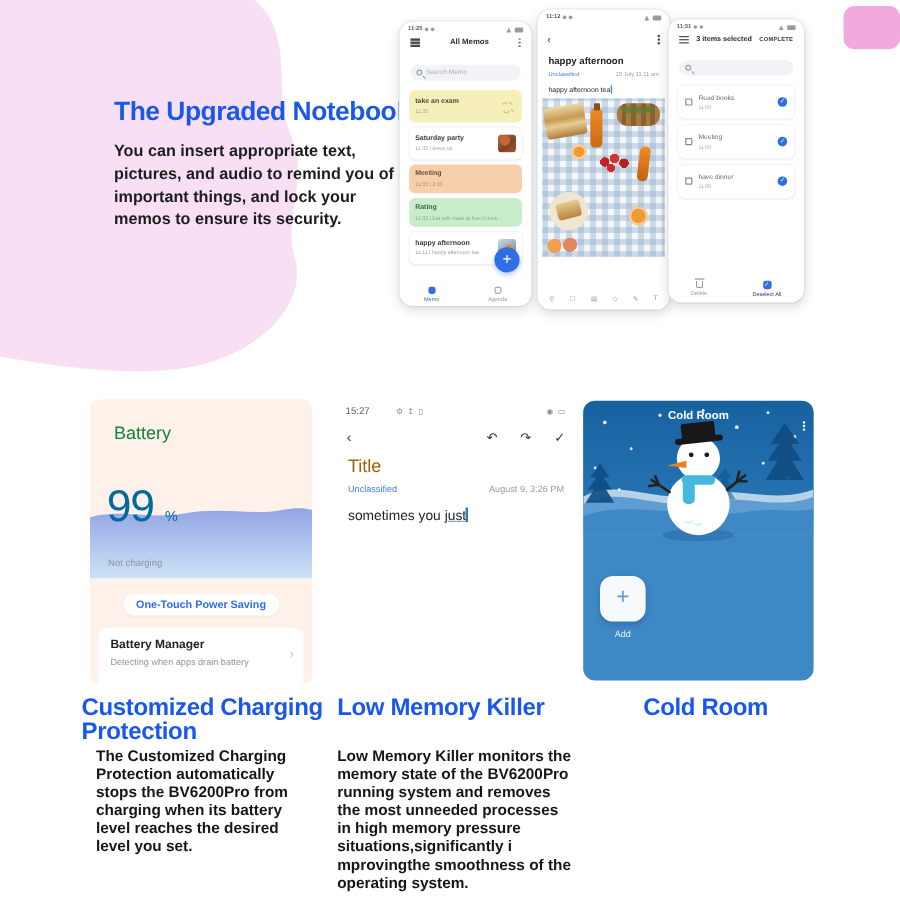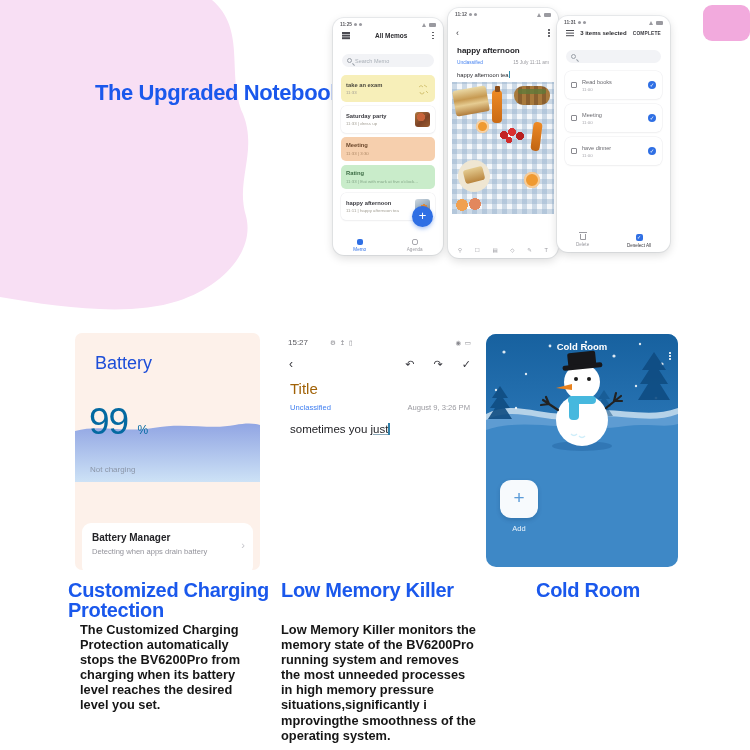--- a/index.html
+++ b/index.html
@@ -92,21 +92,21 @@
   .chk{width:8px;height:8px;border-radius:50%;background:#2f6fe4;color:#fff;font-size:5.5px;line-height:8px;text-align:center;flex:none;}
   .complete{font-size:4.8px;font-weight:bold;color:#3a3a40;letter-spacing:.2px;}
   .p3nav{position:absolute;left:0;right:0;bottom:4px;display:flex;justify-content:space-around;font-size:4.6px;color:#9a9aa0;text-align:center;}
   .trash{width:6px;height:6px;border:1px solid #9a9aa0;border-top:none;border-radius:0 0 1.5px 1.5px;margin:0 auto 2px;position:relative;}
   .trash:before{content:"";position:absolute;left:-1.5px;top:-2px;width:8px;height:1px;background:#9a9aa0;}
   .desel{width:7px;height:7px;border-radius:2px;background:#2f6fe4;color:#fff;font-size:5px;line-height:7px;margin:0 auto 2px;}
   .p3nav .dark{color:#3a3a40;}
 
   
   .battery-panel{left:75px;top:333px;width:185px;height:237px;background:#fdf1ea;border-radius:7px;overflow:hidden;}
-  .bat-title{position:absolute;left:20px;top:20px;font-size:18px;color:#1d4ed8;}
+  .bat-title{position:absolute;left:20px;top:20px;font-size:15px;color:#15803d;}
   .bat-wave{position:absolute;left:0;top:85px;width:185px;height:64px;}
   .bat-pct{position:absolute;left:14px;top:68px;font-size:37px;color:#0369a1;letter-spacing:-1px;}
   .bat-pct .pc{font-size:12px;letter-spacing:0;}
   .bat-not{position:absolute;left:15px;top:132px;font-size:8px;color:#8b96a8;}
   .bat-pill{position:absolute;left:50%;transform:translateX(-50%);top:162px;background:#fff;border-radius:10px;padding:4px 11px;font-size:9px;font-weight:600;color:#2e6bf0;white-space:nowrap;box-shadow:0 1px 2px rgba(0,0,0,.05);}
   .bat-card{position:absolute;left:7px;right:7px;top:190px;height:52px;background:#fff;border-radius:9px;padding:9px 10px;}
   .bm-t{font-size:10px;font-weight:600;color:#232327;}
   .bm-s{font-size:7.6px;color:#93939b;margin-top:4px;}
   .bm-ch{position:absolute;right:8px;top:16px;color:#c3c3c9;font-size:11px;}
 
@@ -152,20 +152,21 @@
 <body>
 
 <div class="stage">
 
   <svg class="abs blob" width="262" height="322">
     <path d="M0,0 L212,0 C247,30 226,74 243,114 C258,152 235,180 246,216 C255,250 224,286 178,301 C128,317 58,307 0,297 Z" fill="#f8dff4"></path>
   </svg>
   <div class="abs corner-pink"></div>
 
   <div class="abs hero-title">The Upgraded Notebook</div>
+  <div class="abs hero-body">You can insert appropriate text, pictures, and audio to remind you of important things, and lock your memos to ensure its security.</div>
 
   <div class="abs phone p1">
     <div class="sb">
       <span class="t">11:25</span>
       <span class="dot3"></span>
         <span class="dot3"></span>
       <span class="gap"></span>
       <span class="ic-tri"></span>
         <span class="ic-batt"></span>
     </div>
@@ -313,20 +314,21 @@
       <defs>
           <linearGradient id="bw" x1="0" y1="0" x2="0" y2="1">
         <stop offset="0" stop-color="#91a5e3"></stop>
             <stop offset="1" stop-color="#cde2f6"></stop>
       </linearGradient>
         </defs>
       <path d="M0,13 C25,6 50,15 78,10 C110,4 135,12 160,7 C170,5 179,5 185,7 L185,64 L0,64 Z" fill="url(#bw)"></path>
     </svg>
     <div class="bat-pct"><span>99</span> <span class="pc">%</span></div>
     <div class="bat-not">Not charging</div>
+    <div class="bat-pill">One-Touch Power Saving</div>
     <div class="bat-card">
       <div class="bm-t">Battery Manager</div>
       <div class="bm-s">Detecting when apps drain battery</div>
       <span class="bm-ch">›</span>
     </div>
   </div>
 
   <div class="abs editor">
     <div class="ed-sb">
       <span>15:27</span>

